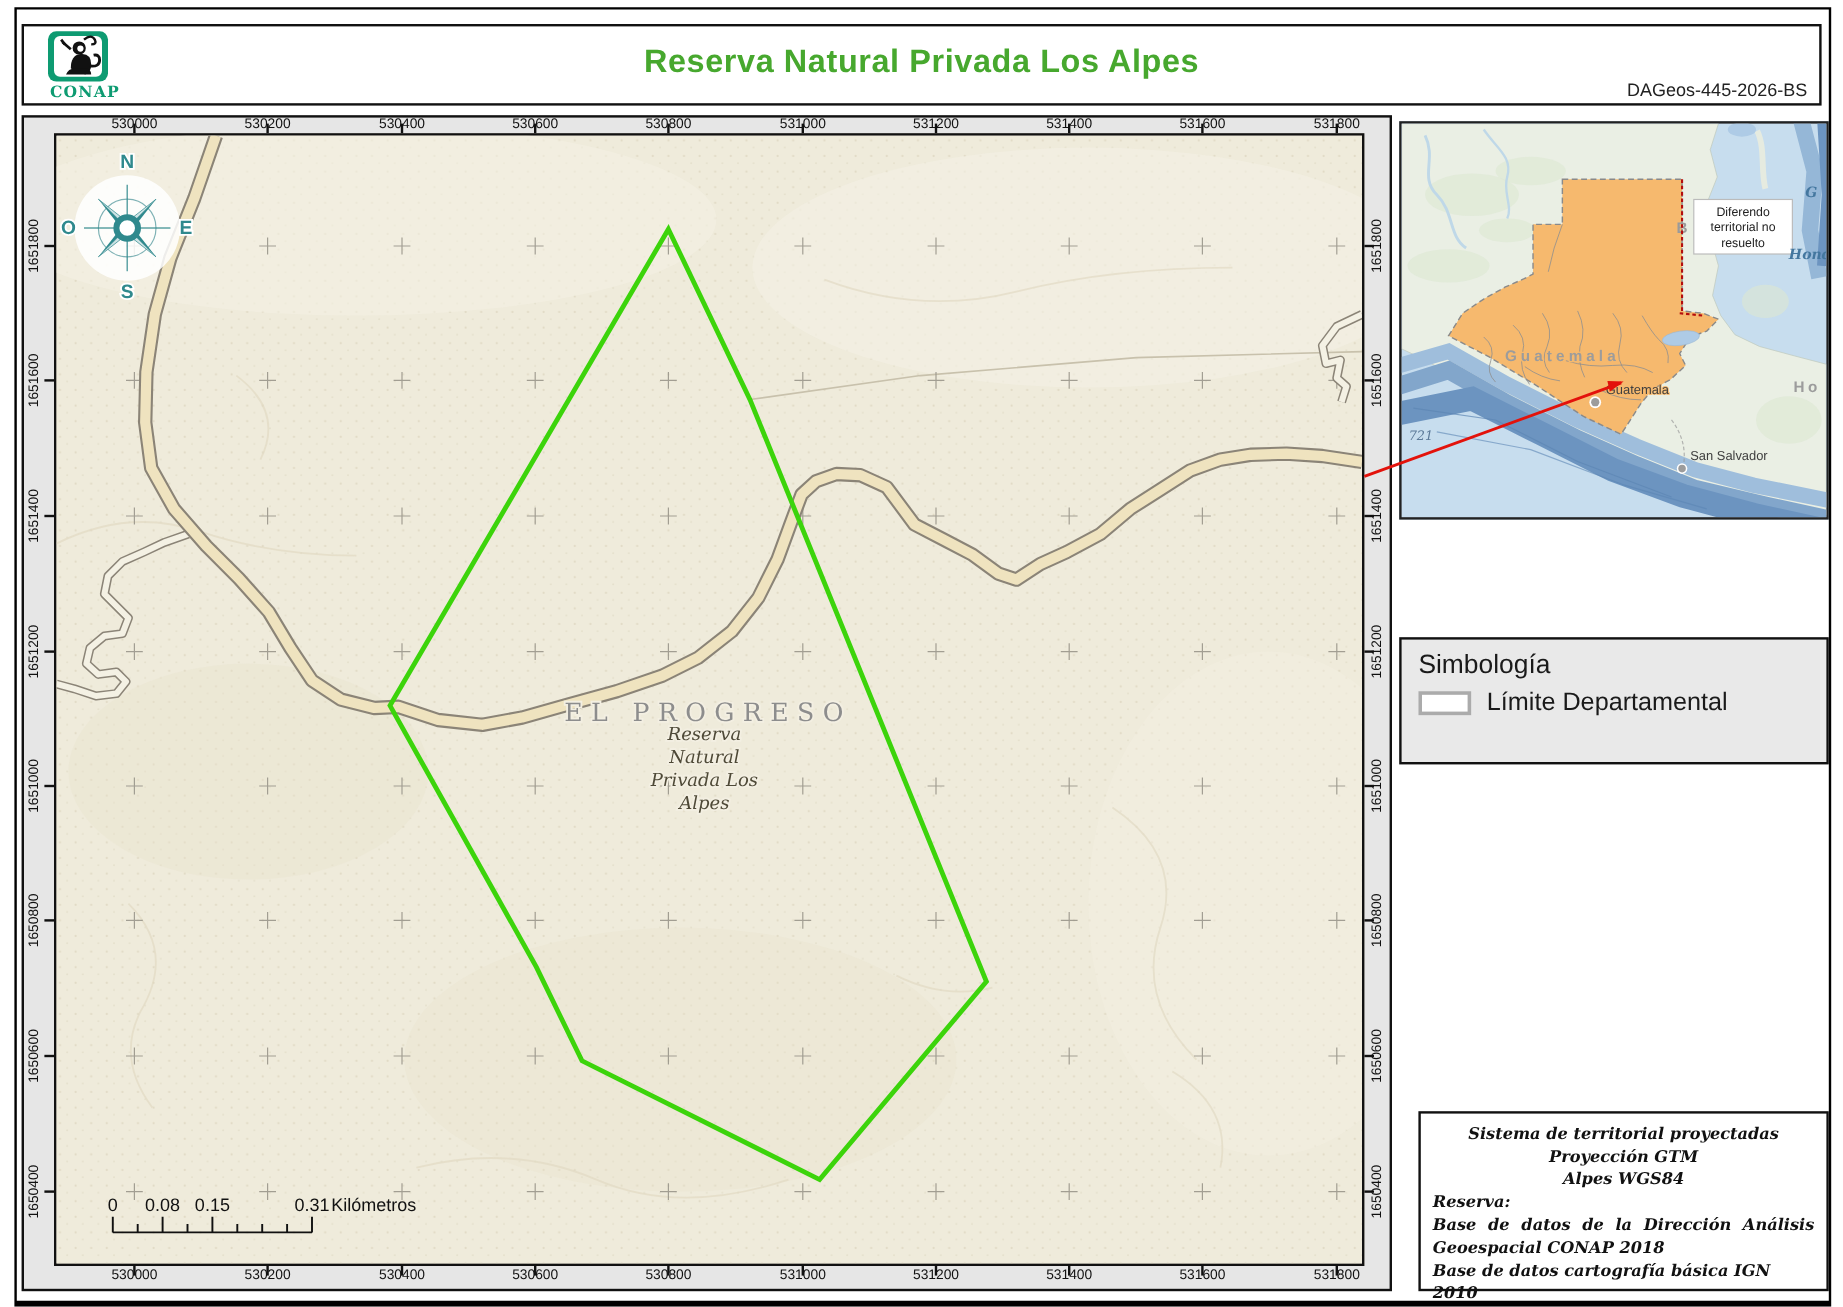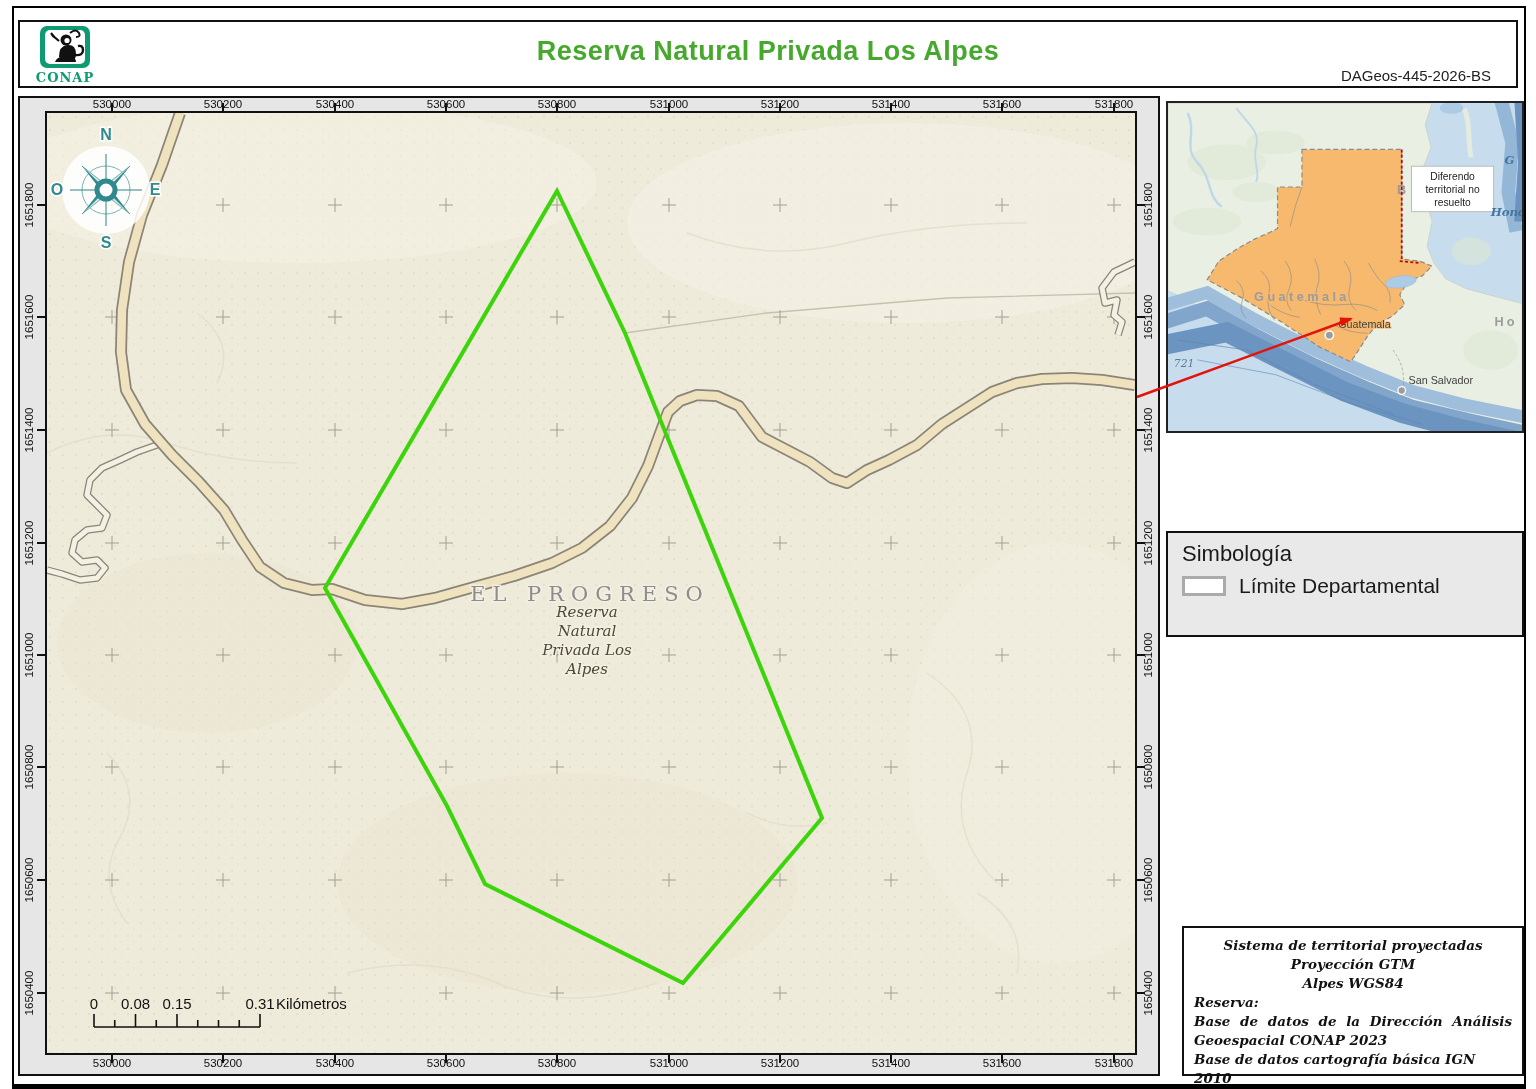--- a/index.html
+++ b/index.html
@@ -6,24 +6,24 @@
   .page{position:relative;width:1536px;height:1089px;background:#fff;overflow:hidden;
         font-family:"Liberation Sans",sans-serif;}
   .page-border{position:absolute;left:12px;top:6px;width:1510px;height:1076px;
         border:2px solid #000;border-bottom-width:7px;pointer-events:none;}
   
   .header-box{position:absolute;left:18px;top:20px;width:1500px;height:68px;
         border:2px solid #111;box-sizing:border-box;background:#fff;}
   .logo-block{position:absolute;left:10px;top:3px;width:70px;text-align:center;}
   .logo-block svg{display:block;margin:0 auto;}
   .logo-text{font-size:13px;font-weight:bold;color:#0E9B72;letter-spacing:1px;
-        font-family:"DejaVu Serif","Liberation Serif",serif;margin-top:-1px;}
+        font-family:"DejaVu Serif","Liberation Serif",serif;margin-top:-1px;text-align:right;}
   .header-title{position:absolute;left:0;right:0;top:0;height:58px;line-height:58px;
         text-align:center;font-size:27px;font-weight:600;color:#47A82E;letter-spacing:.5px;}
-  .doc-id{position:absolute;right:25px;bottom:2px;font-size:15px;color:#222;}
+  .doc-id{position:absolute;right:10px;bottom:2px;font-size:15px;color:#222;}
   
   .map-box{position:absolute;left:18px;top:96px;width:1142px;height:980px;
         border:2px solid #111;box-sizing:border-box;background:#E6E6E6;}
   .map-frame{position:absolute;left:25px;top:13px;width:1088px;height:940px;
         border:2px solid #111;background:#EFEBDB;overflow:hidden;}
   .coord-label{position:absolute;font-size:11.5px;color:#111;white-space:nowrap;}
   .coord-label.h{transform:translateX(-50%);}
   .rot-anchor{position:absolute;width:0;height:0;}
   .rot-anchor span{position:absolute;left:0;top:0;transform:translate(-50%,-50%) rotate(-90deg);
         font-size:11.5px;color:#111;white-space:nowrap;display:block;}
@@ -403,21 +403,21 @@
       <div class="swatch gray"></div>
       <div class="legend-label">Límite Departamental</div>
     </div>
   </div>
 
   <div class="credits-box">
     <div class="c">Sistema de territorial proyectadas</div>
     <div class="c">Proyección GTM</div>
     <div class="c">Alpes WGS84</div>
     <div>Reserva:</div>
-    <div class="j">Base de datos de la Dirección Análisis Geoespacial CONAP 2023</div>
+    <div class="j">Base de datos de la Dirección Análisis Geoespacial CONAP 2018</div>
     <div>Base de datos cartografía básica IGN 2010</div>
   </div>
 
   <svg class="red-overlay" id="redOverlay">
       <line x1="1137" y1="397" x2="1351" y2="319" stroke="#E3120B" stroke-width="2.4"></line>
       <polygon points="1353,318 1341.5,326.5 1339.5,317.5" fill="#E3120B"></polygon>
     </svg>
 </div>
 
 </body></html>

